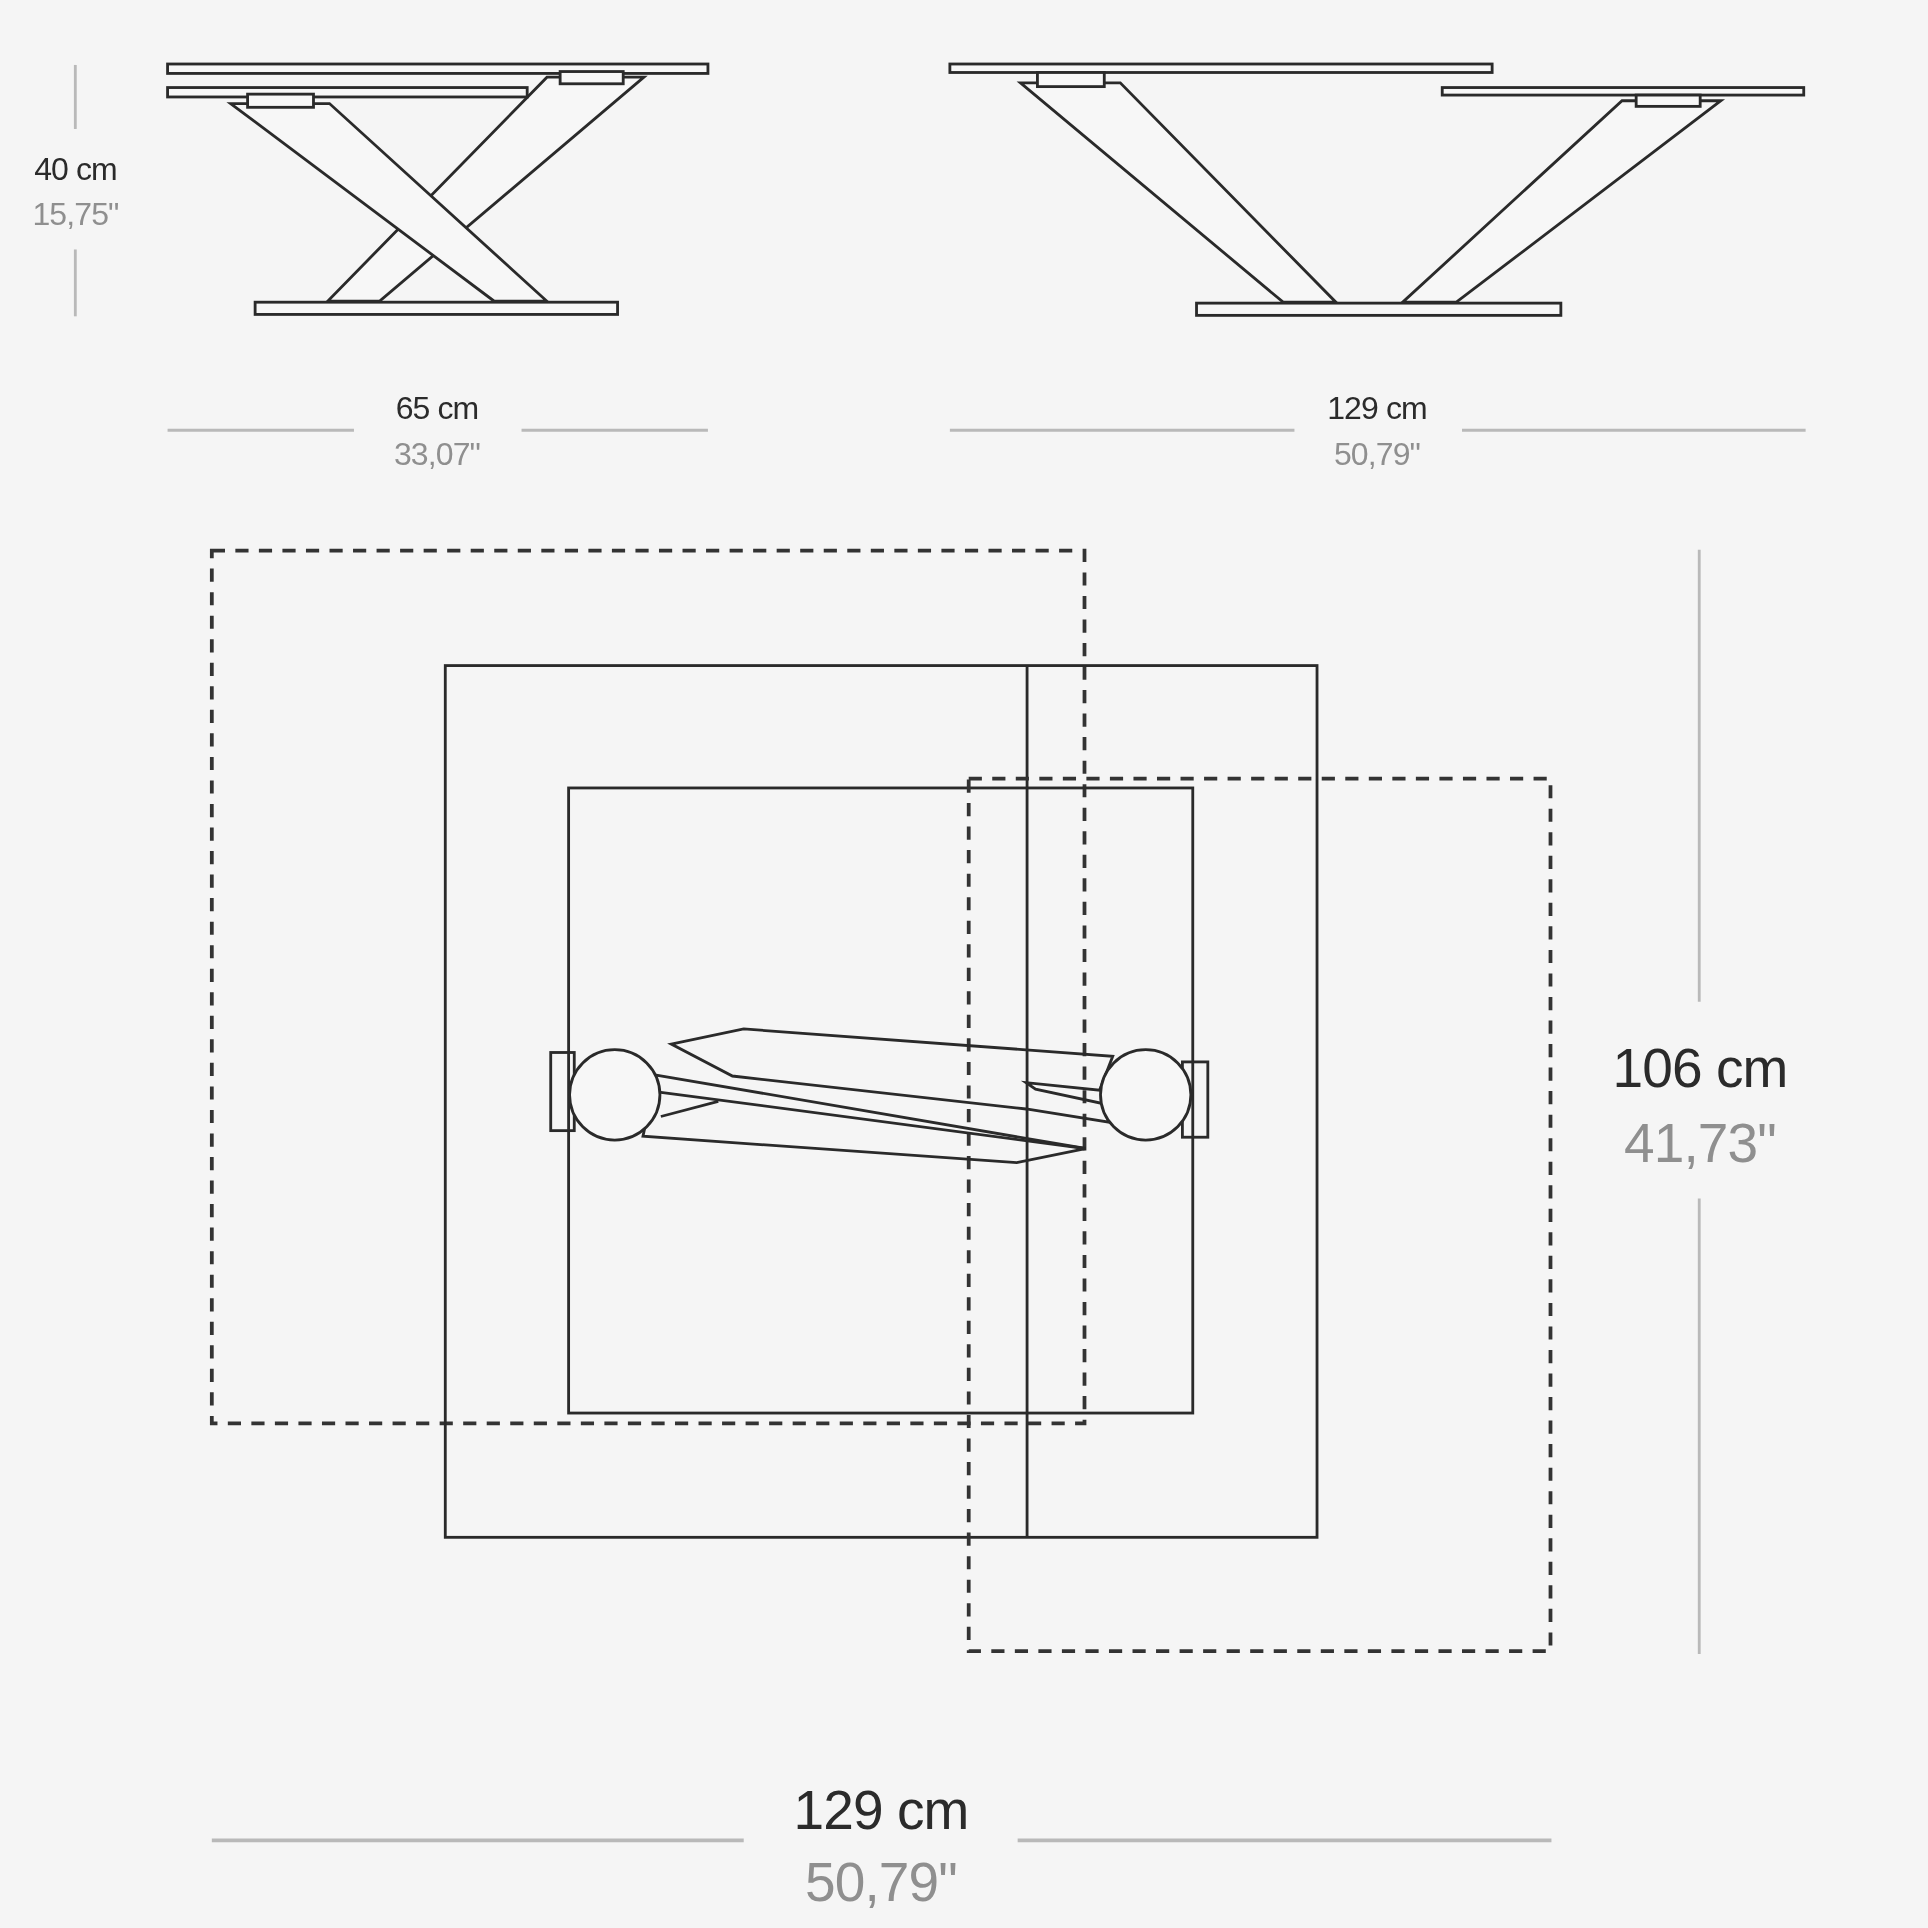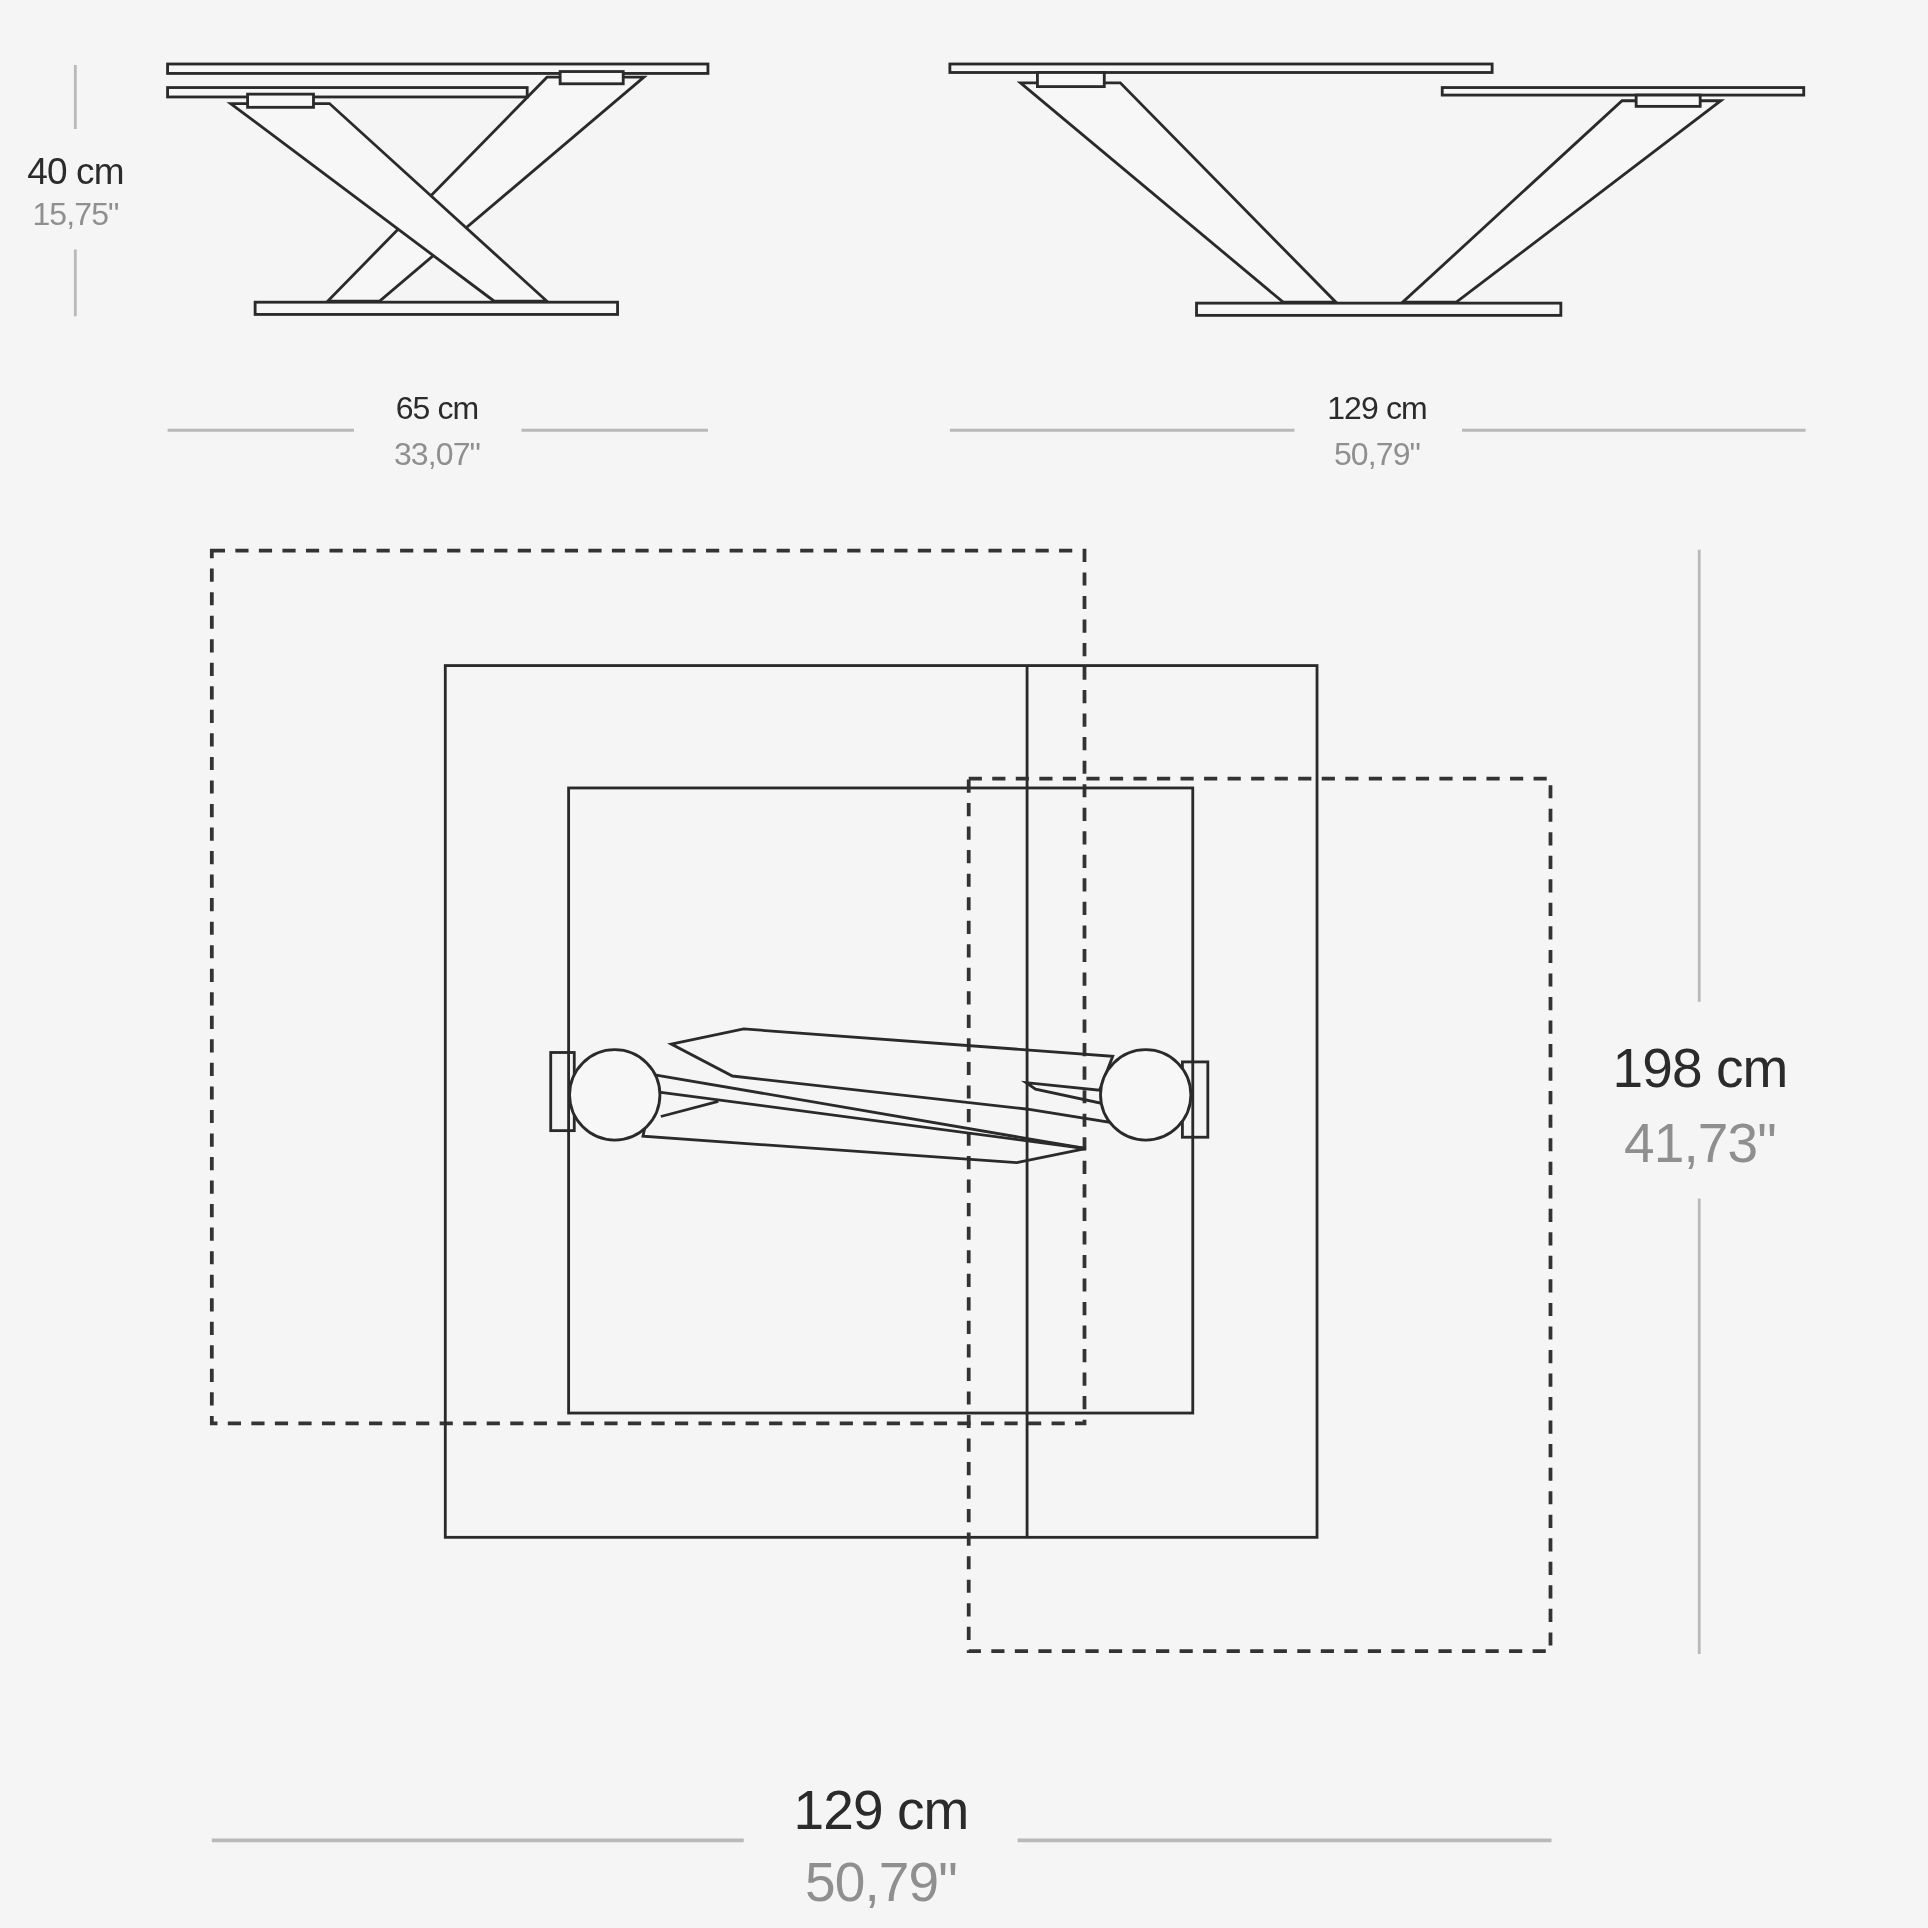--- a/index.html
+++ b/index.html
@@ -67,27 +67,27 @@
       <circle class="panel" cx="1217" cy="1163" r="48"></circle>
     </g>
   </g>
 
   <line class="dim" x1="1805" y1="584" x2="1805" y2="1064"></line>
   <line class="dim" x1="1805" y1="1273" x2="1805" y2="1757"></line>
   <line class="dim" x1="225" y1="1955" x2="790" y2="1955" style="stroke-width:4"></line>
   <line class="dim" x1="1081" y1="1955" x2="1648" y2="1955" style="stroke-width:4"></line>
 </svg>
 
-<div class="lbl cm" style="left:0;width:151px;top:151px;font-size:37px;">40 cm</div>
+<div class="lbl cm" style="left:0;width:151px;top:151px;font-size:32px;">40 cm</div>
 <div class="lbl inch" style="left:0;width:151px;top:196px;font-size:32px;">15,75"</div>
 
 <div class="lbl cm" style="left:343px;width:188px;top:390px;font-size:32px;">65 cm</div>
 <div class="lbl inch" style="left:343px;width:188px;top:436px;font-size:32px;">33,07"</div>
 
 <div class="lbl cm" style="left:1283px;width:188px;top:390px;font-size:32px;">129 cm</div>
 <div class="lbl inch" style="left:1283px;width:188px;top:436px;font-size:32px;">50,79"</div>
 
-<div class="lbl cm" style="left:1568px;width:264px;top:1036px;font-size:55px;">198 cm</div>
+<div class="lbl cm" style="left:1568px;width:264px;top:1036px;font-size:55px;">106 cm</div>
 <div class="lbl inch" style="left:1568px;width:264px;top:1111px;font-size:55px;">41,73"</div>
 
 <div class="lbl cm" style="left:749px;width:264px;top:1778px;font-size:55px;">129 cm</div>
 <div class="lbl inch" style="left:749px;width:264px;top:1850px;font-size:55px;">50,79"</div>
 
 
 </body></html>

